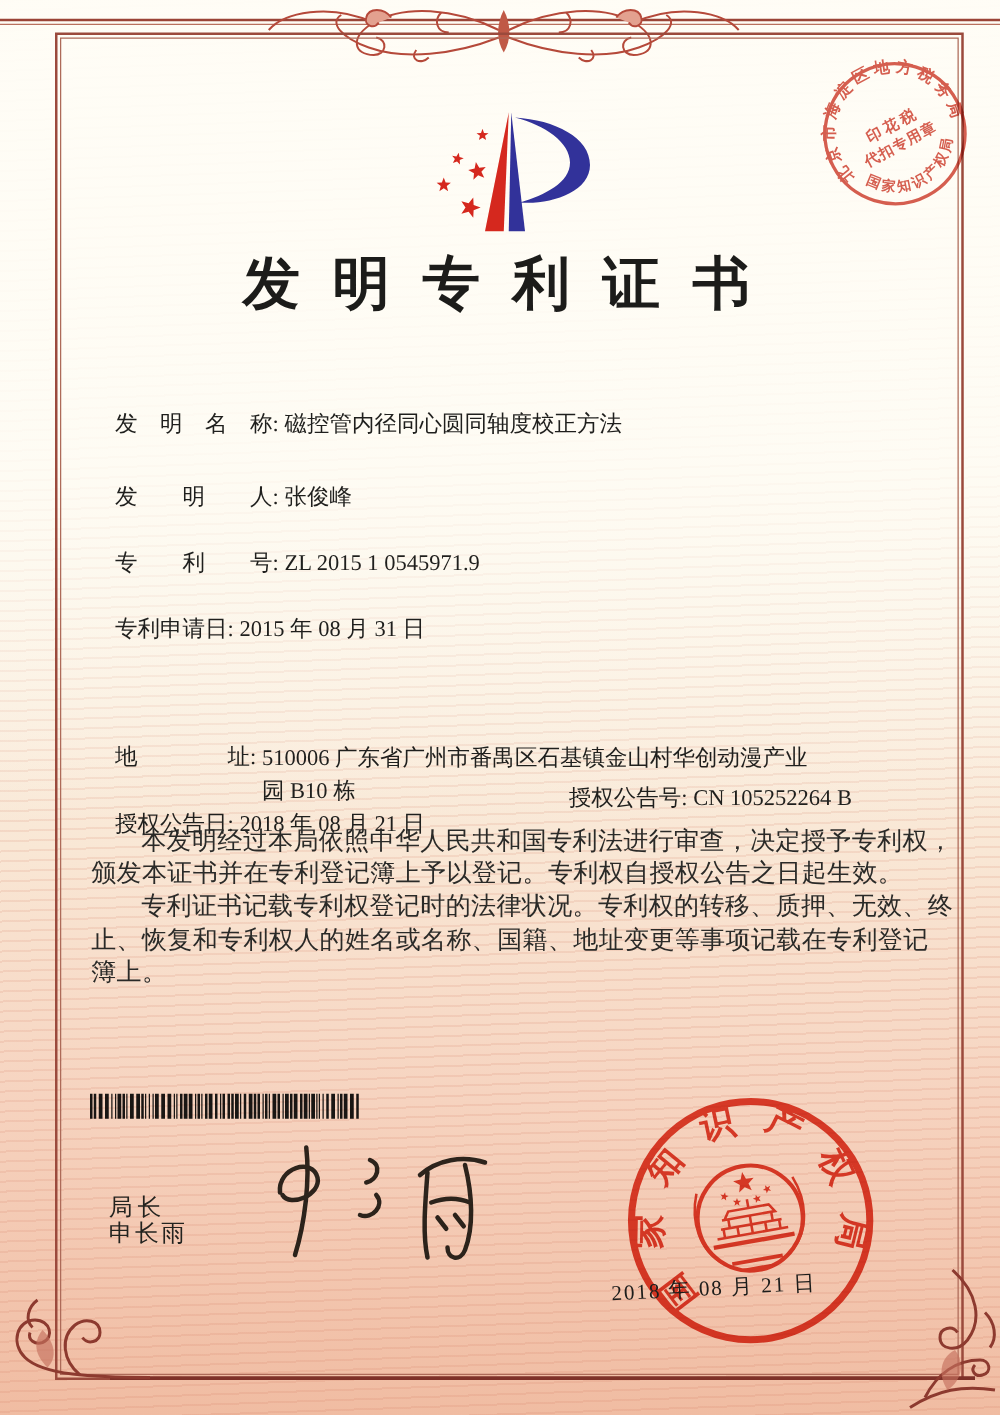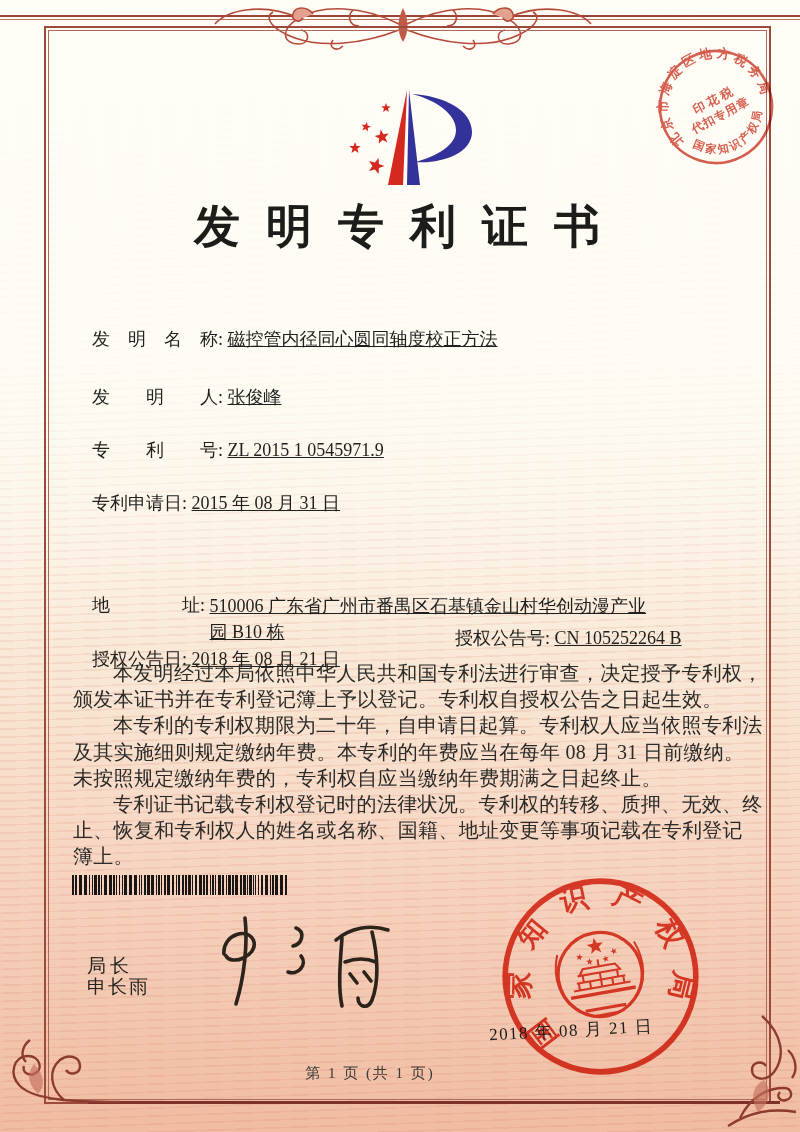--- a/index.html
+++ b/index.html
@@ -15,21 +15,21 @@
   .top-line-b { left:0; top:19px; width:800px; height:1px; background:#b9705e; }
   .frame { left:44px; top:26px; width:727px; height:1078px; border:2px solid #9b4a3c; }
   .frame-inner { position:absolute; inset:2px; border:1px solid #ad6a58; }
   .cert-no { left:74px; top:74px; font-size:18px; letter-spacing:2px; color:#2c2c2c; white-space:pre; }
   .logo { left:344px; top:84px; width:138px; height:108px; }
   .tax-stamp { left:655px; top:46px; width:122px; height:122px; transform:rotate(-28deg); opacity:.88; mix-blend-mode:multiply; }
   .title { left:0; top:196px; width:820px; text-align:center; font-size:46px; font-weight:600;
            letter-spacing:26px; color:#1c1c1a; }
   .row { left:74px; font-size:18px; color:#1f1f1d; white-space:pre; }
   .row .lbl { white-space:pre; }
-  .row .val { white-space:pre;text-decoration:underline; }
+  .row .val { white-space:pre; }
   .addr-val { display:inline-block; vertical-align:top; line-height:26px; }
   .grant-no-pair { position:absolute; left:381px; top:0; white-space:pre; }
   .paras { left:73px; top:660px; width:690px; font-size:20px; line-height:26.2px; color:#2a2a28; letter-spacing:.3px; }
   .paras p { text-indent:2em; margin:0; }
   .barcode { left:72px; top:875px; width:220px; height:20px; mix-blend-mode:multiply; }
   .director-title { left:87px; top:938px; font-size:19px; color:#23231f; letter-spacing:4px;margin-top:15px; }
   .director-name { left:87px; top:974px; font-size:19px; color:#23231f; letter-spacing:2px; }
   .signature { left:198px; top:912px; width:205px; height:100px; mix-blend-mode:multiply; }
   .seal { left:498px; top:874px; width:205px; height:205px; transform:rotate(-10deg); opacity:.95; mix-blend-mode:multiply; }
   .seal-date { left:489px; top:1019px; font-size:17px; color:#1d1d1b; letter-spacing:1.5px; transform:rotate(-3deg); white-space:pre; }
@@ -118,21 +118,20 @@
   <div class="abs row" style="top:572px">
     <span class="lbl">地　　　　址: </span><span class="val addr-val"><span>510006 广东省广州市番禺区石基镇金山村华创动漫产业</span><br><span>园 B10 栋</span></span>
   </div>
   <div class="abs row" style="top:626px">
     <span class="lbl">授权公告日: </span><span class="val">2018 年 08 月 21 日</span>
     <span class="grant-no-pair"><span class="lbl">授权公告号: </span><span class="val">CN 105252264 B</span></span>
   </div>
 
   <div class="abs paras">
     <p>本发明经过本局依照中华人民共和国专利法进行审查，决定授予专利权，颁发本证书并在专利登记簿上予以登记。专利权自授权公告之日起生效。</p>
-    <p>本专利的专利权期限为二十年，自申请日起算。专利权人应当依照专利法及其实施细则规定缴纳年费。本专利的年费应当在每年 08 月 31 日前缴纳。未按照规定缴纳年费的，专利权自应当缴纳年费期满之日起终止。</p>
     <p>专利证书记载专利权登记时的法律状况。专利权的转移、质押、无效、终止、恢复和专利权人的姓名或名称、国籍、地址变更等事项记载在专利登记簿上。</p>
   </div>
 
   <div class="abs barcode">
       <div style="position: absolute; left: 0px; top: 0px; width: 2px; height: 100%; background: rgb(26, 26, 26);"></div>
       <div style="position: absolute; left: 3px; top: 0px; width: 2px; height: 100%; background: rgb(26, 26, 26);"></div>
       <div style="position: absolute; left: 7px; top: 0px; width: 3px; height: 100%; background: rgb(26, 26, 26);"></div>
       <div style="position: absolute; left: 12px; top: 0px; width: 3px; height: 100%; background: rgb(26, 26, 26);"></div>
       <div style="position: absolute; left: 17px; top: 0px; width: 1px; height: 100%; background: rgb(26, 26, 26);"></div>
       <div style="position: absolute; left: 20px; top: 0px; width: 1px; height: 100%; background: rgb(26, 26, 26);"></div>
@@ -241,21 +240,20 @@
           <path d="M62,72 C54,92 56,116 74,130"></path>
           <path d="M138,72 C146,92 144,116 126,130"></path>
           <path d="M80,131 H120" stroke-width="3"></path>
           <path d="M88,137 H112"></path>
         </g>
       </g>
     </svg>
   </div>
   <div class="abs seal-date">2018 年 08 月 21 日</div>
 
-  <div class="abs footer">第 1 页 (共 1 页)</div>
 
   <div class="abs bottom-line"></div>
 
   <svg class="abs bl-orn" viewBox="0 0 120 78">
     <g stroke="#8d3a2f" fill="none" stroke-width="2.4">
       <path d="M116,72 C70,72 30,70 16,56 C4,44 10,26 24,26 C36,26 40,40 30,44 C24,46 18,42 20,36"></path>
       <path d="M60,70 C46,58 44,40 56,30 C64,24 76,26 76,36 C76,44 66,46 62,40"></path>
       <path d="M26,10 C18,16 16,26 22,32"></path>
     </g>
     <path d="M34,64 C24,54 22,44 30,34 C40,44 42,56 34,64 Z" fill="#c4705e" opacity=".65"></path>

